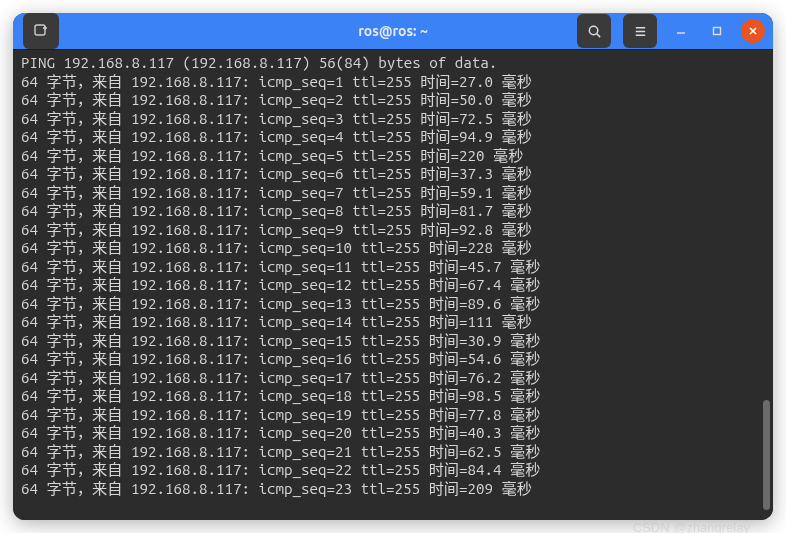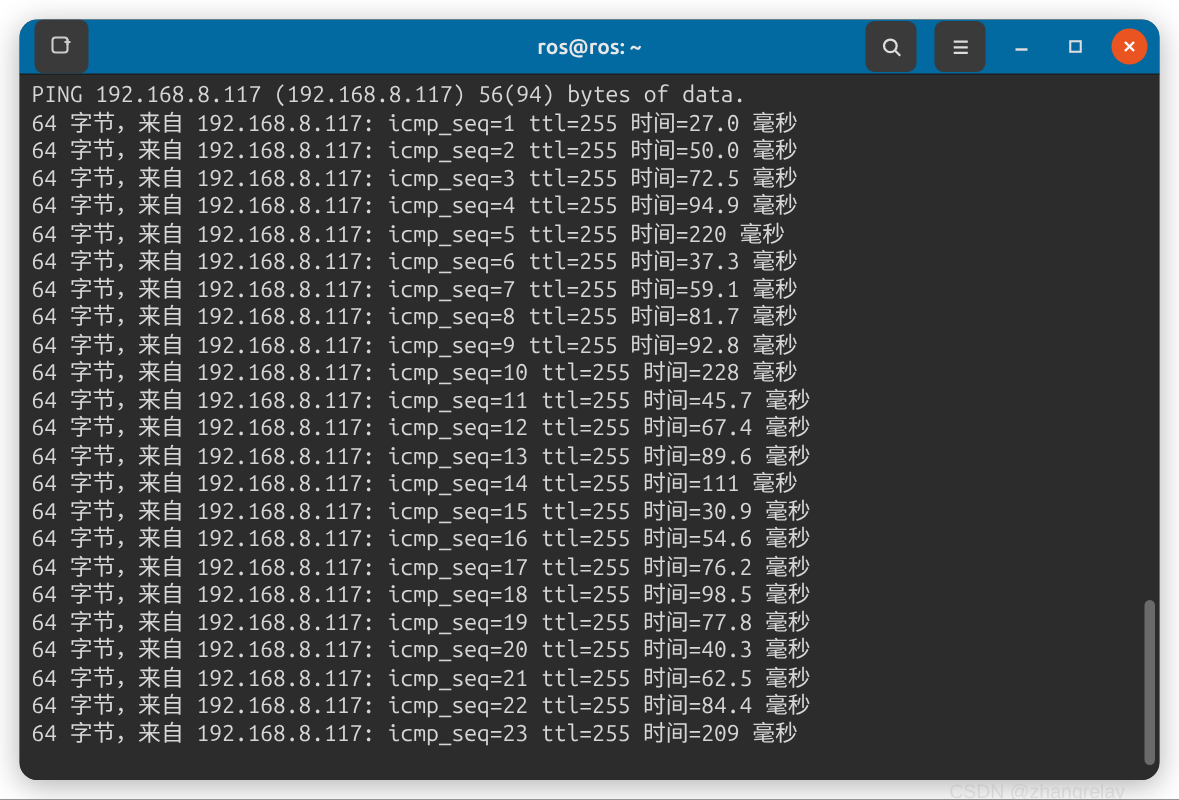--- a/index.html
+++ b/index.html
@@ -20,21 +20,21 @@
     height: 507px;
     background: #2c2c2c;
     border-radius: 12px;
     overflow: hidden;
     display: flex;
     flex-direction: column;
     box-shadow: 0 4px 20px rgba(0,0,0,0.3);
   }
   .titlebar {
     height: 47px;
-    background: #0369a1;
+    background: #3b82f6;
     display: flex;
     align-items: center;
     border-bottom: 1px solid #1e1e1e;
     position: relative;
   }
   .tab-btn {
     width: 36px;
     height: 36px;
     margin-left: 10px;
     background: #3a3a3a;
@@ -152,21 +152,21 @@
       </div>
       <div class="win-btn close">
         <svg width="12" height="12" viewBox="0 0 12 12">
           <line x1="3" y1="3" x2="9" y2="9" stroke="#fff" stroke-width="1.6"></line>
           <line x1="9" y1="3" x2="3" y2="9" stroke="#fff" stroke-width="1.6"></line>
         </svg>
       </div>
     </div>
   </div>
 
-  <div class="terminal-body"><span id="ping-header">PING 192.168.8.117 (192.168.8.117) 56(94) bytes of data.</span>
+  <div class="terminal-body"><span id="ping-header">PING 192.168.8.117 (192.168.8.117) 56(84) bytes of data.</span>
 <span id="ping-lines">64 字节，来自 192.168.8.117: icmp_seq=1 ttl=255 时间=27.0 毫秒
 64 字节，来自 192.168.8.117: icmp_seq=2 ttl=255 时间=50.0 毫秒
 64 字节，来自 192.168.8.117: icmp_seq=3 ttl=255 时间=72.5 毫秒
 64 字节，来自 192.168.8.117: icmp_seq=4 ttl=255 时间=94.9 毫秒
 64 字节，来自 192.168.8.117: icmp_seq=5 ttl=255 时间=220 毫秒
 64 字节，来自 192.168.8.117: icmp_seq=6 ttl=255 时间=37.3 毫秒
 64 字节，来自 192.168.8.117: icmp_seq=7 ttl=255 时间=59.1 毫秒
 64 字节，来自 192.168.8.117: icmp_seq=8 ttl=255 时间=81.7 毫秒
 64 字节，来自 192.168.8.117: icmp_seq=9 ttl=255 时间=92.8 毫秒
 64 字节，来自 192.168.8.117: icmp_seq=10 ttl=255 时间=228 毫秒

